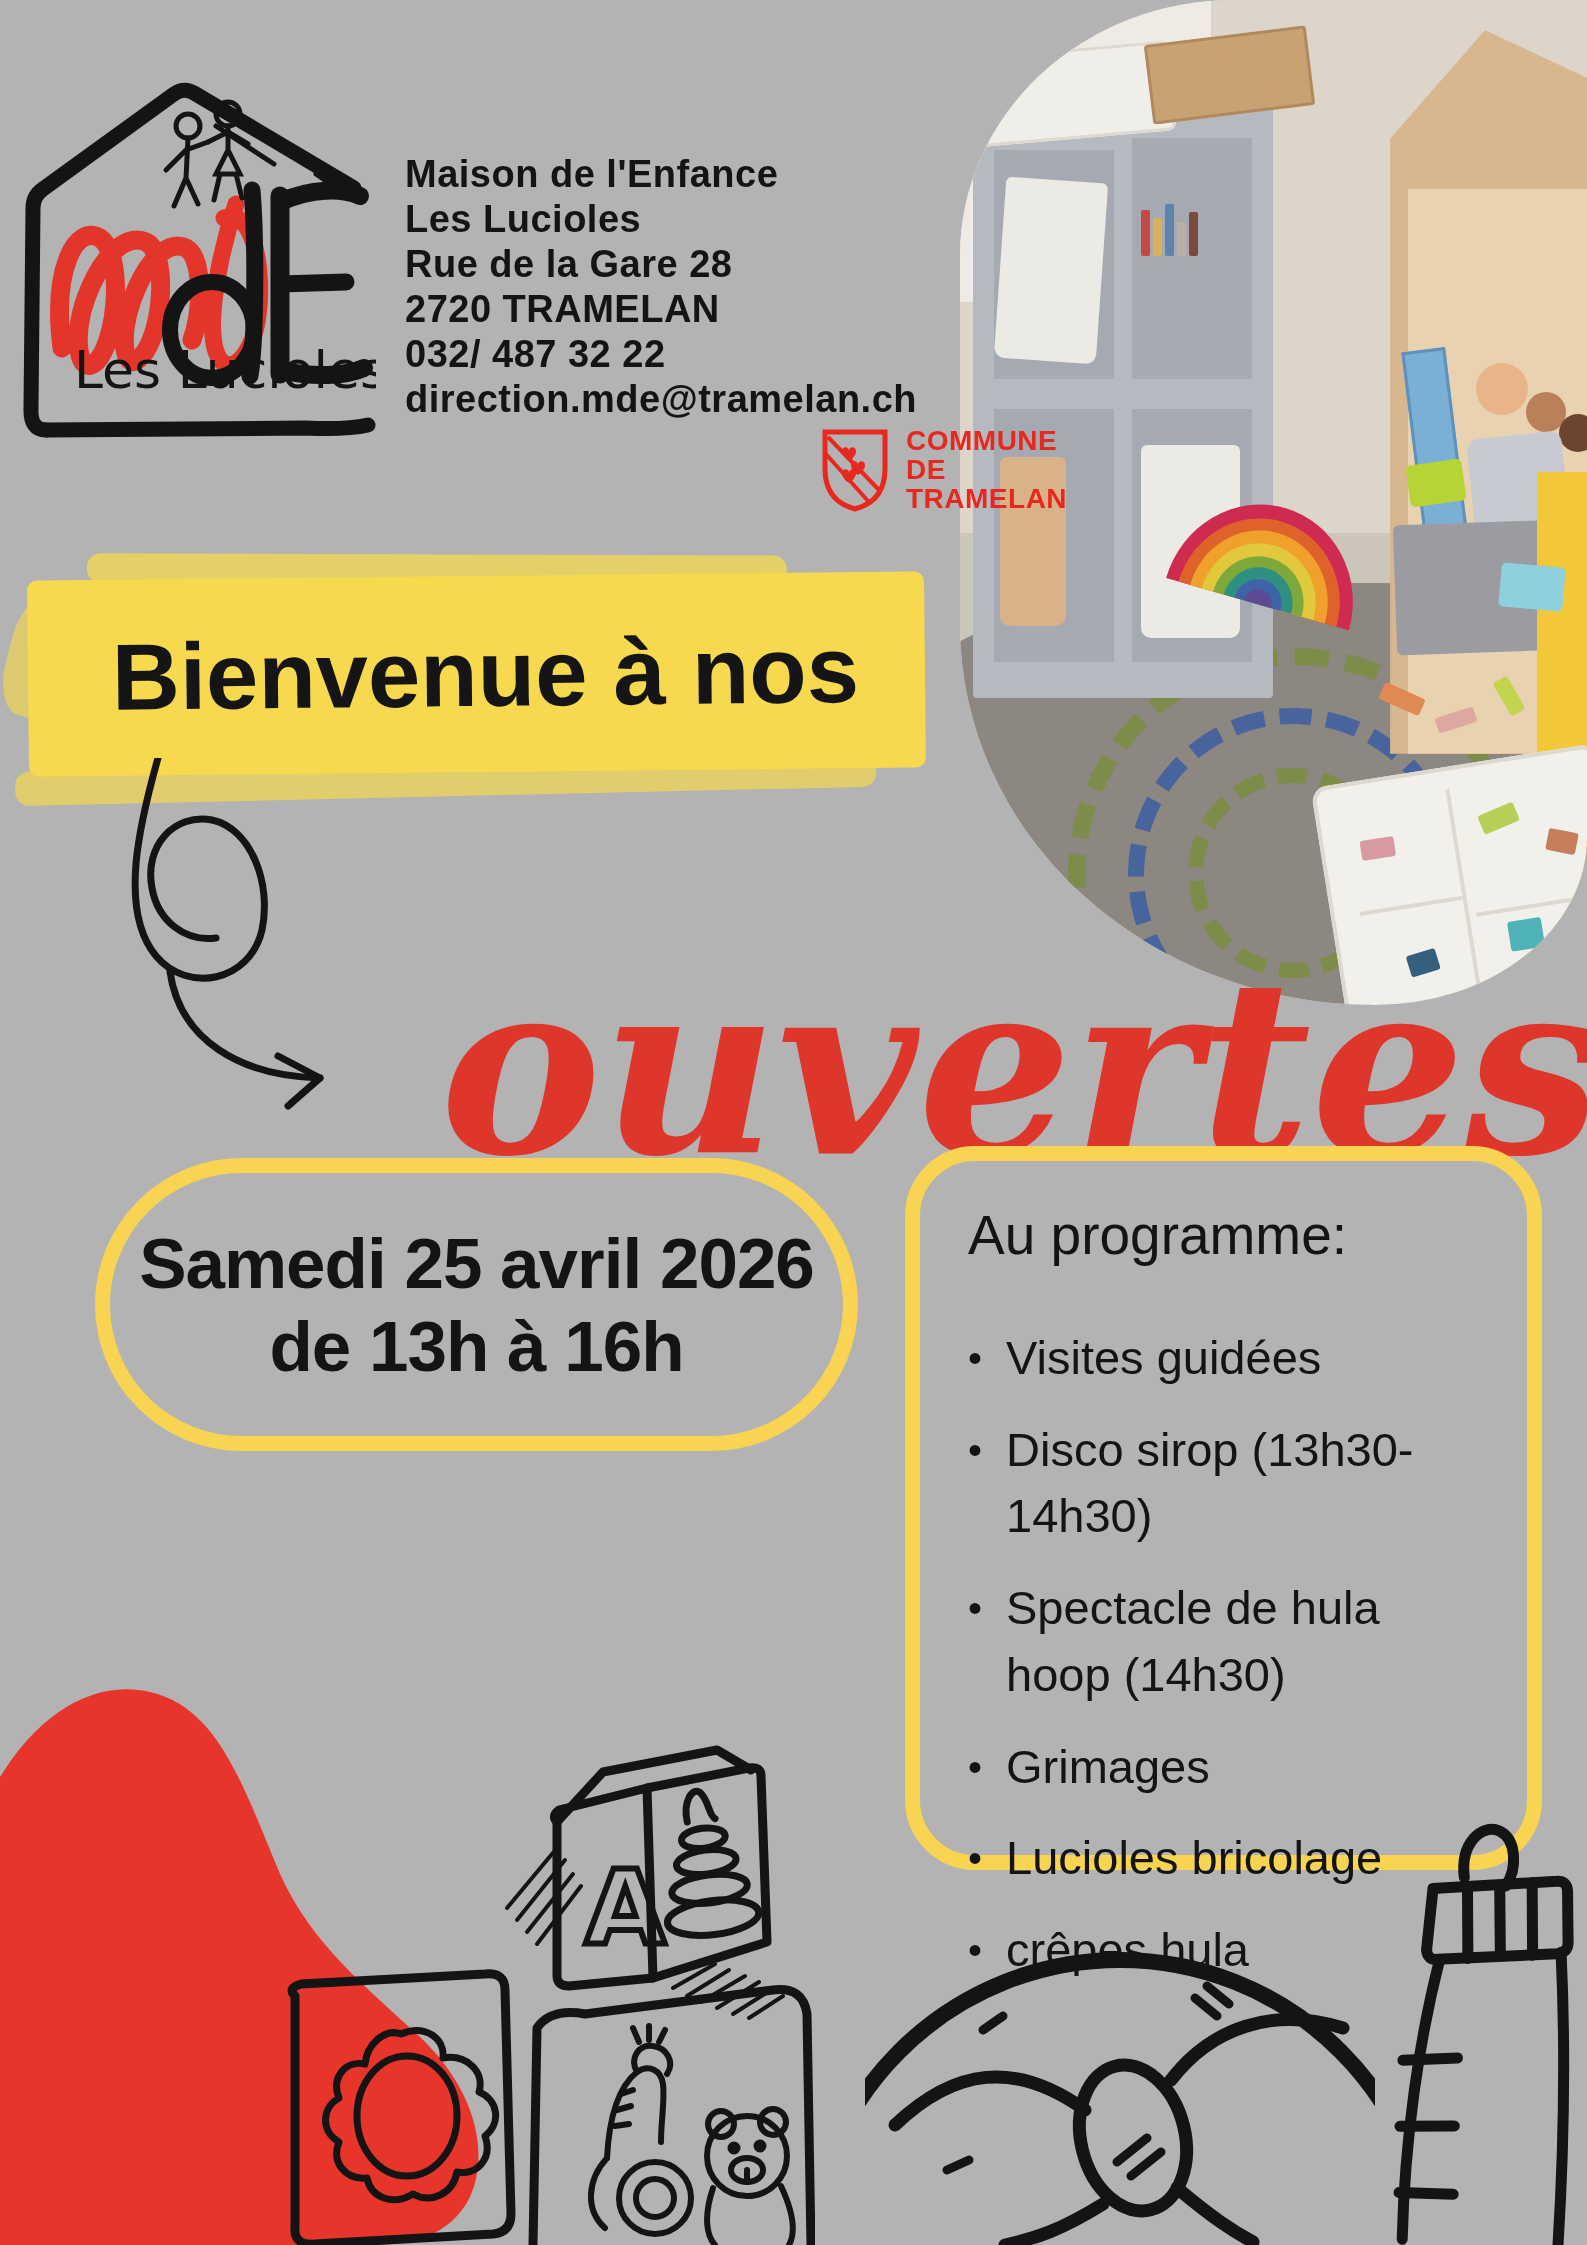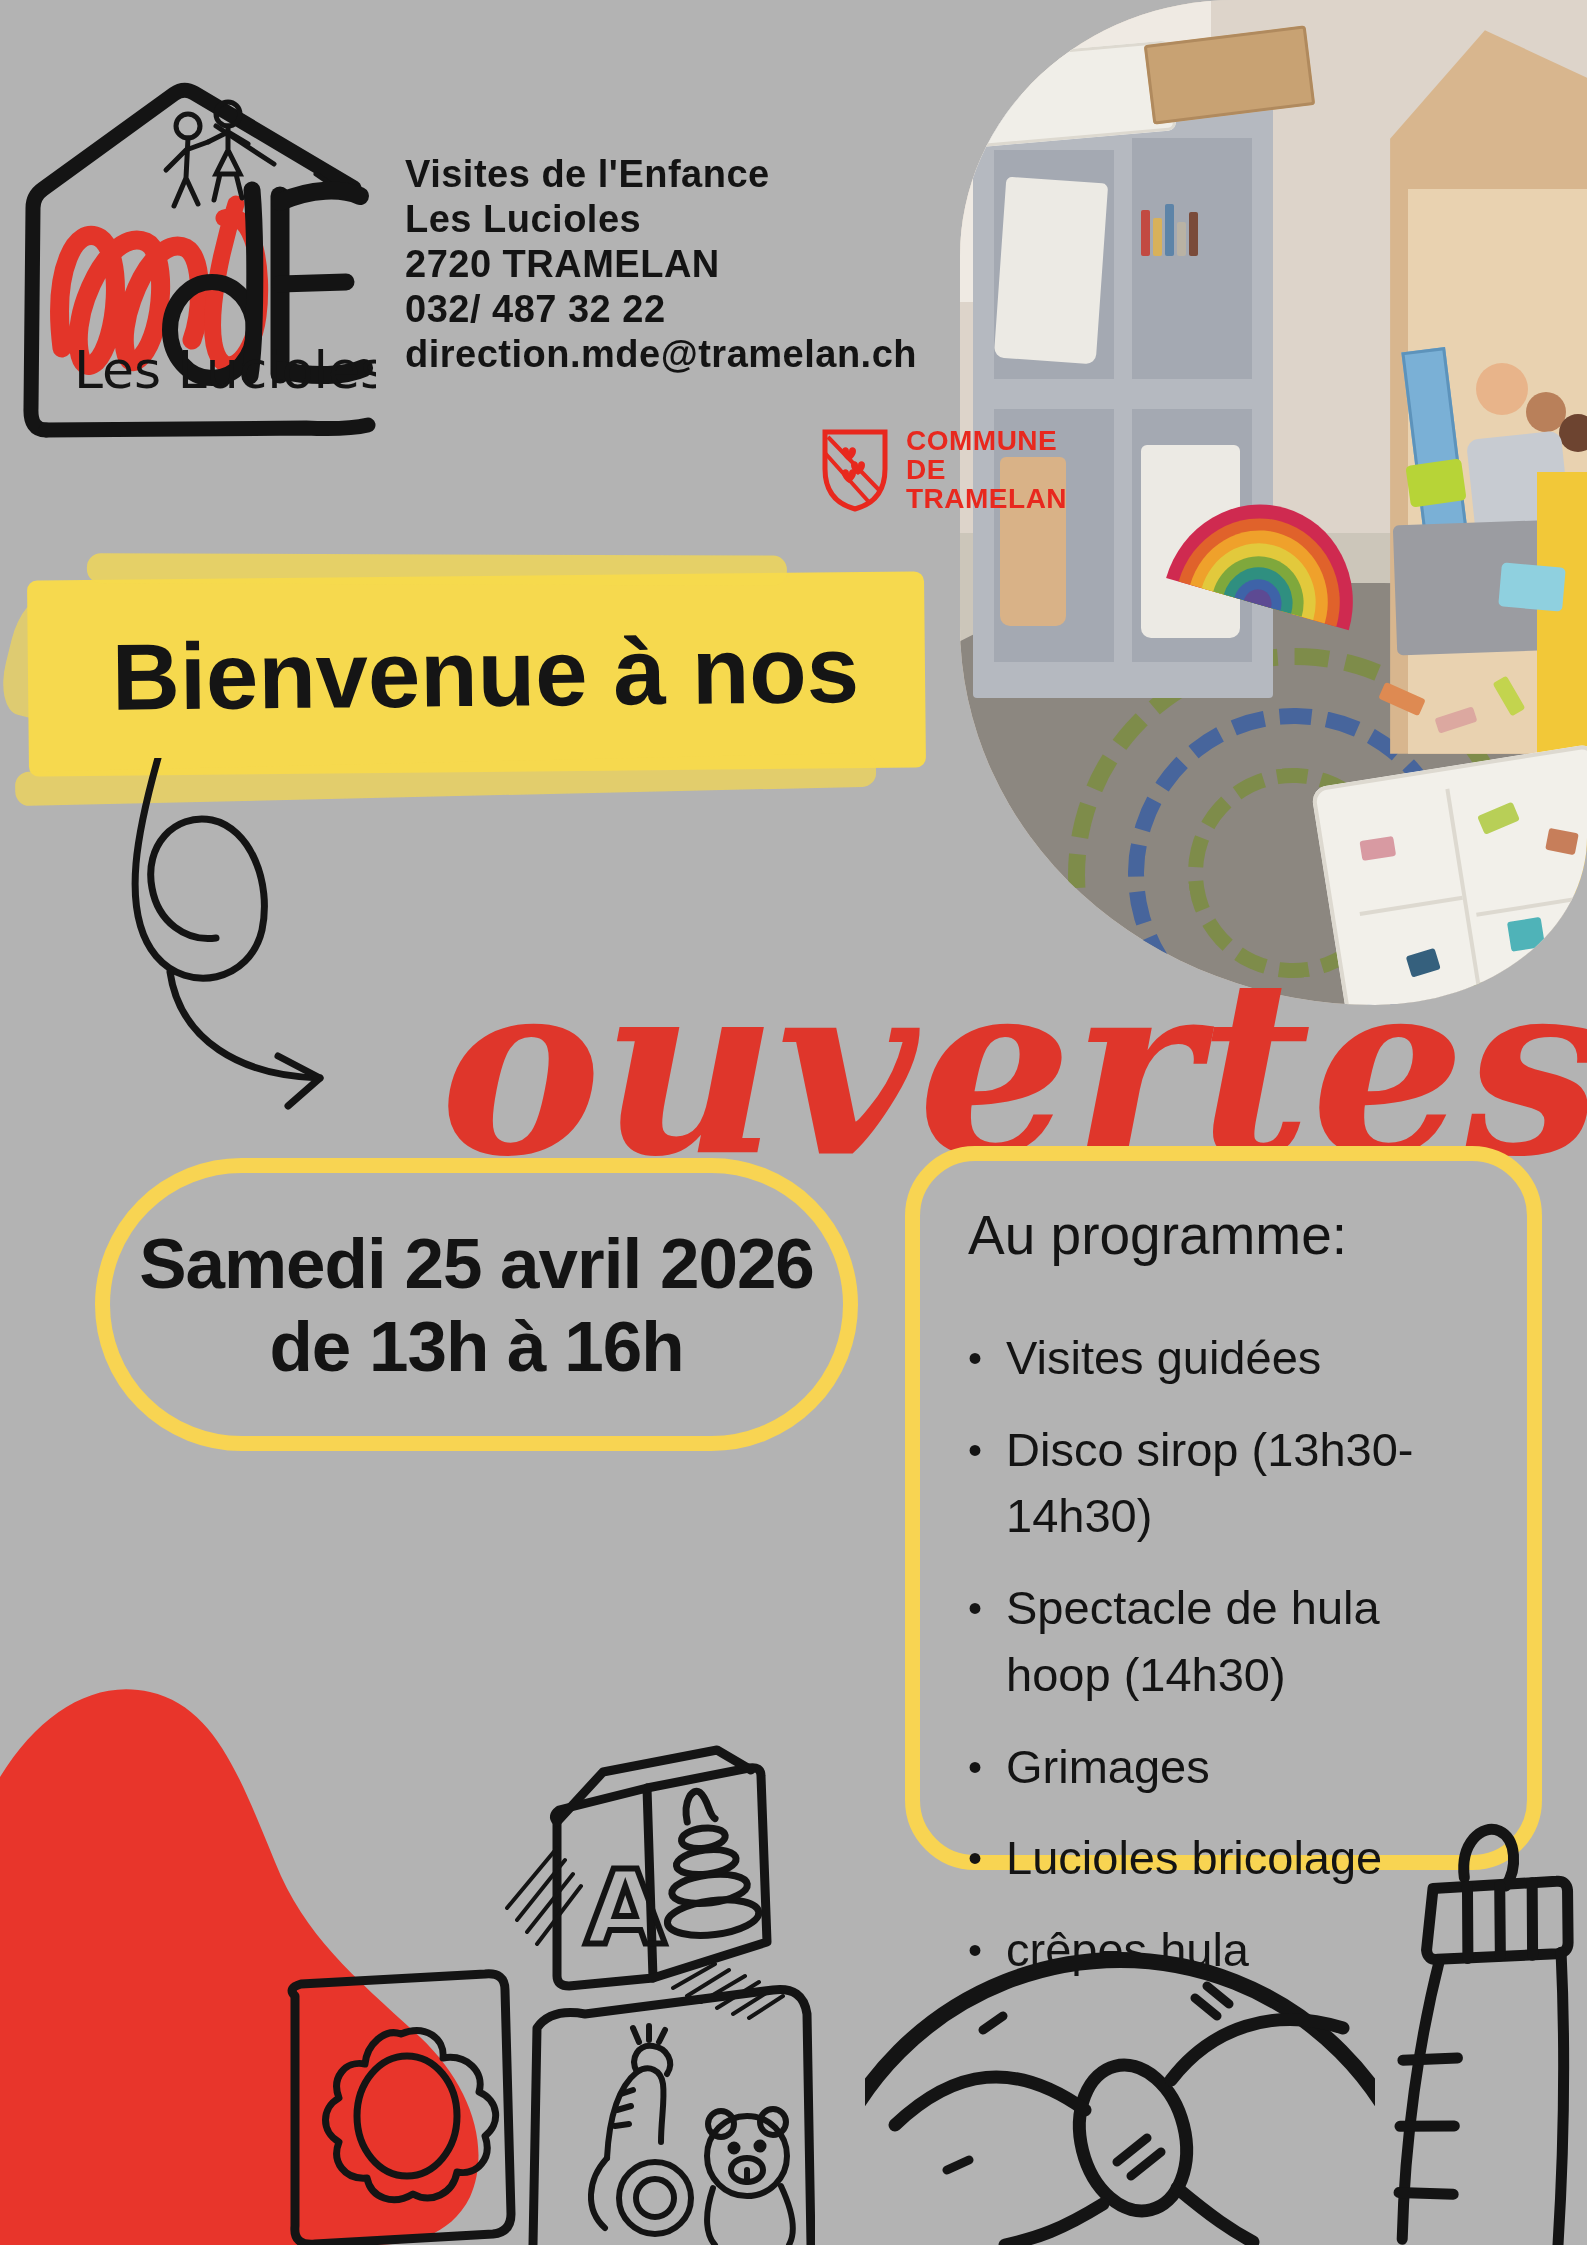--- a/index.html
+++ b/index.html
@@ -172,22 +172,23 @@
       <circle cx="172" cy="48" r="12"></circle>
       <path d="M172,60 L170,100 M170,72 L150,92 M170,72 L192,64 M170,100 L158,128 M170,100 L182,126"></path>
       <circle cx="212" cy="36" r="12"></circle>
       <path d="M212,48 L212,72 M212,54 L192,64 M212,54 L232,66 M200,96 L212,72 L224,96 Z M204,96 L198,122 M220,96 L226,120"></path>
     </g>
 
     <text x="58" y="310" font-family="DejaVu Sans, sans-serif" font-size="52" fill="#141414">Les Lucioles</text>
   </svg>
 
   <div class="abs contact">
-    <div>Visites de l'Enfance</div>
+    <div>Maison de l'Enfance</div>
     <div>Les Lucioles</div>
+    <div>Rue de la Gare 28</div>
     <div>2720 TRAMELAN</div>
     <div>032/ 487 32 22</div>
     <div>direction.mde@tramelan.ch</div>
   </div>
 
   <div class="abs commune">
     <svg width="74" height="86" viewBox="0 0 74 86">
       <path d="M7,5 L67,5 L67,42 Q67,74 37,82 Q7,74 7,42 Z" fill="none" stroke="#e8281e" stroke-width="5"></path>
       <path d="M10,10 L62,64 M7,26 L50,74" fill="none" stroke="#e8281e" stroke-width="4"></path>
       <g fill="#e8281e">

